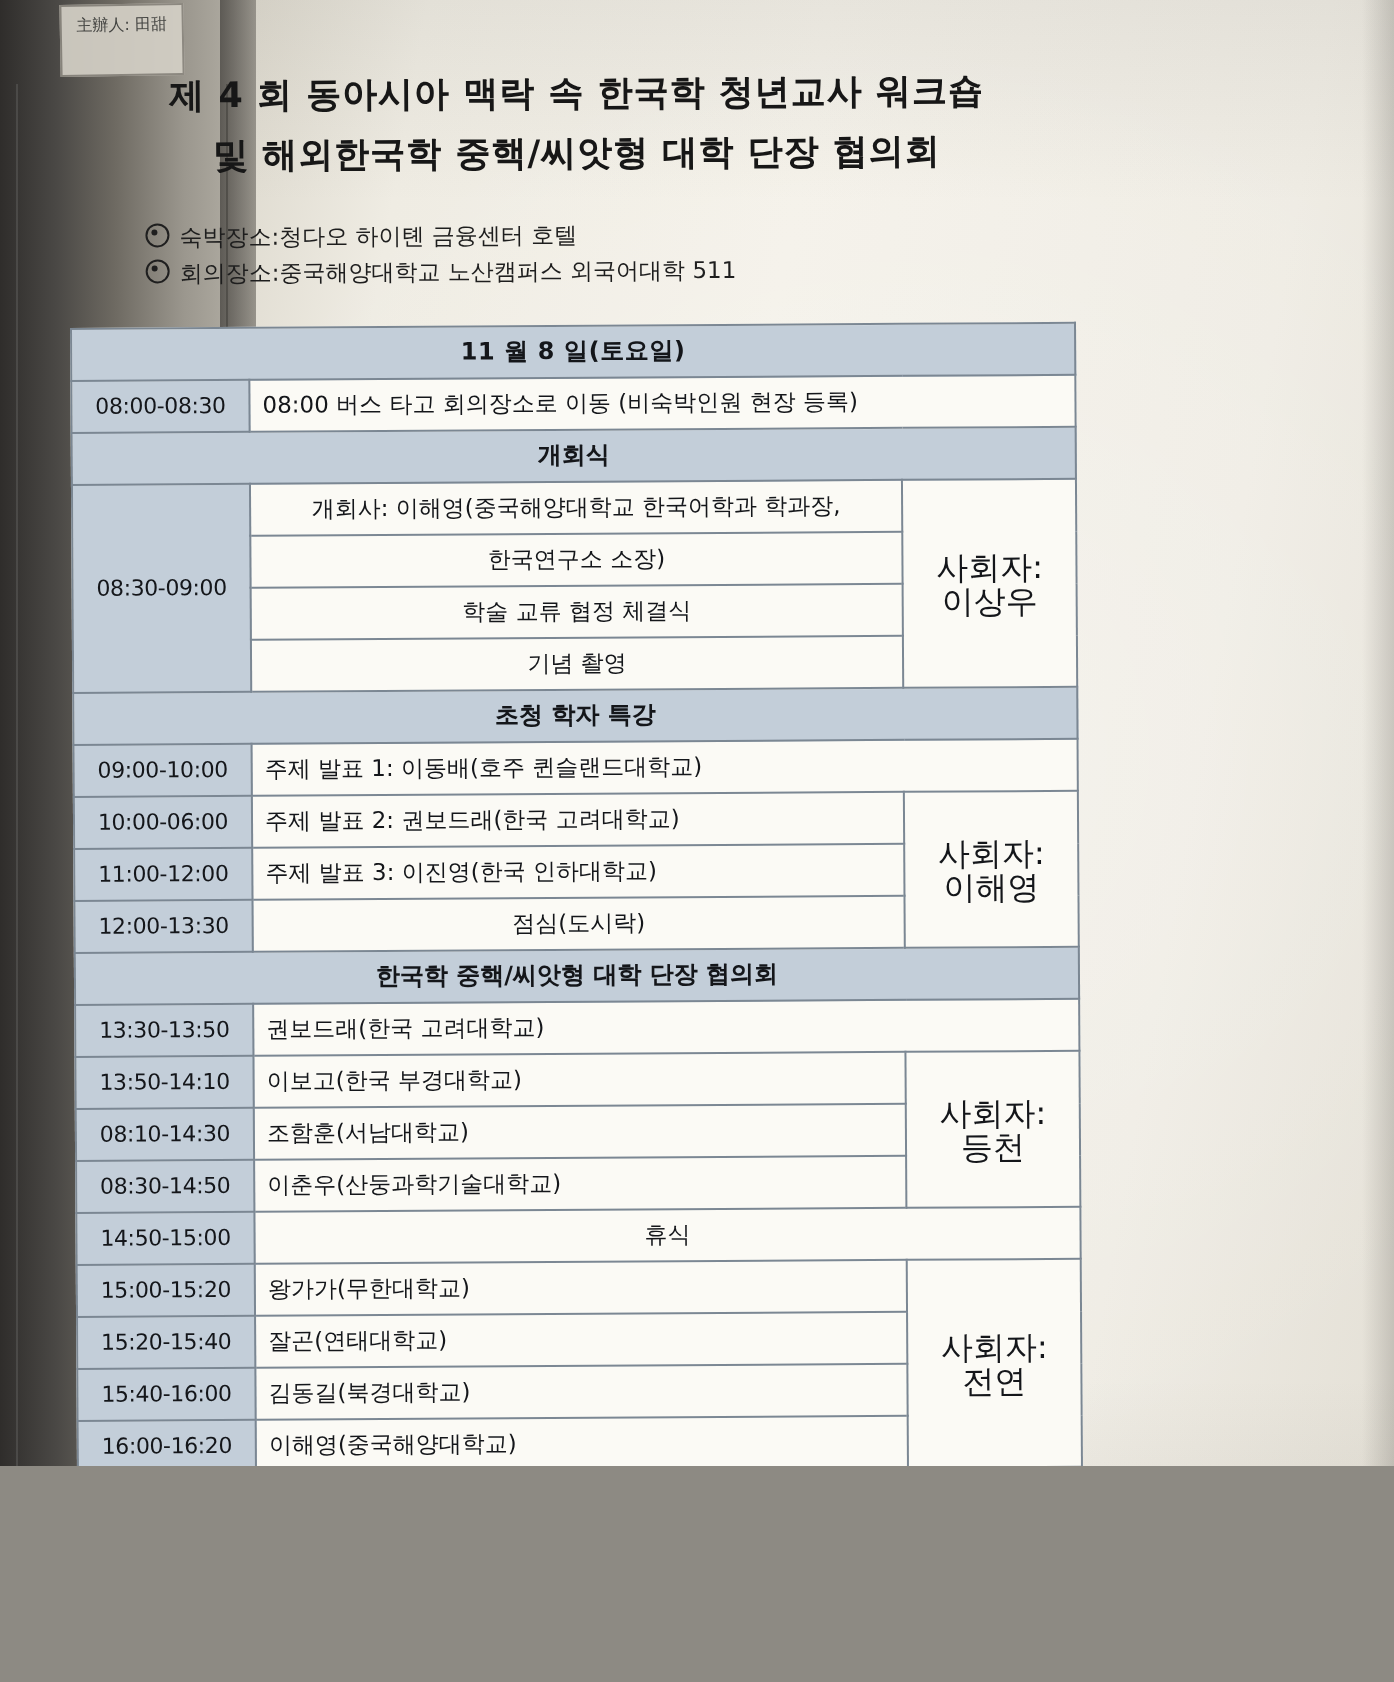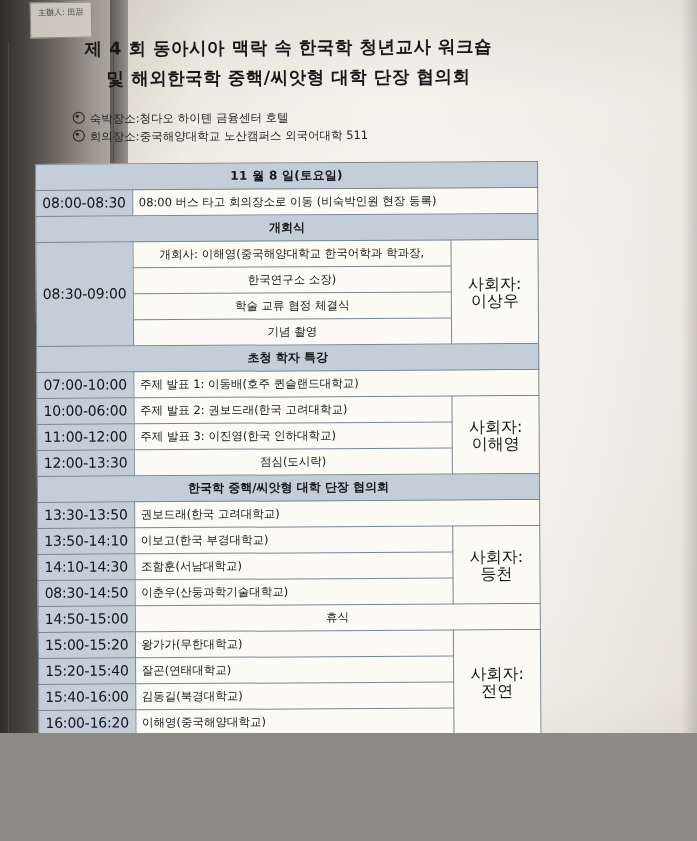--- a/index.html
+++ b/index.html
@@ -153,21 +153,21 @@
     background: #c3ced9;
     text-align: center;
     font-weight: bold;
     font-size: 12px;
     padding: 4px;
   }
   .tcell {
     width: 76px;
     background: #c3ced9;
     text-align: center;
-    font-size: 14px;
+    font-size: 11px;
     letter-spacing: -0.2px;
     white-space: nowrap;
     padding: 4px 2px;
   }
   .main-cell {
     background: #fbfaf5;
     text-align: left;
     padding-left: 8px;
   }
   .center-cell {
@@ -239,21 +239,21 @@
           <tr>
             <td class="center-cell">학술 교류 협정 체결식</td>
           </tr>
           <tr>
             <td class="center-cell">기념 촬영</td>
           </tr>
           <tr>
             <td class="sec" colspan="3">초청 학자 특강</td>
           </tr>
           <tr>
-            <td class="tcell">07:00-10:00</td>
+            <td class="tcell">09:00-10:00</td>
             <td class="main-cell" colspan="2">주제 발표 1: 이동배(호주 퀸슬랜드대학교)</td>
           </tr>
           <tr>
             <td class="tcell">10:00-06:00</td>
             <td class="main-cell">주제 발표 2: 권보드래(한국 고려대학교)</td>
             <td class="chair" rowspan="3">사회자:<br>이해영</td>
           </tr>
           <tr>
             <td class="tcell">11:00-12:00</td>
             <td class="main-cell">주제 발표 3: 이진영(한국 인하대학교)</td>
@@ -268,21 +268,21 @@
           <tr>
             <td class="tcell">13:30-13:50</td>
             <td class="main-cell" colspan="2">권보드래(한국 고려대학교)</td>
           </tr>
           <tr>
             <td class="tcell">13:50-14:10</td>
             <td class="main-cell">이보고(한국 부경대학교)</td>
             <td class="chair" rowspan="3">사회자:<br>등천</td>
           </tr>
           <tr>
-            <td class="tcell">14:10-14:30</td>
+            <td class="tcell">08:10-14:30</td>
             <td class="main-cell">조함훈(서남대학교)</td>
           </tr>
           <tr>
             <td class="tcell">08:30-14:50</td>
             <td class="main-cell">이춘우(산둥과학기술대학교)</td>
           </tr>
           <tr>
             <td class="tcell">14:50-15:00</td>
             <td class="center-cell" colspan="2">휴식</td>
           </tr>

